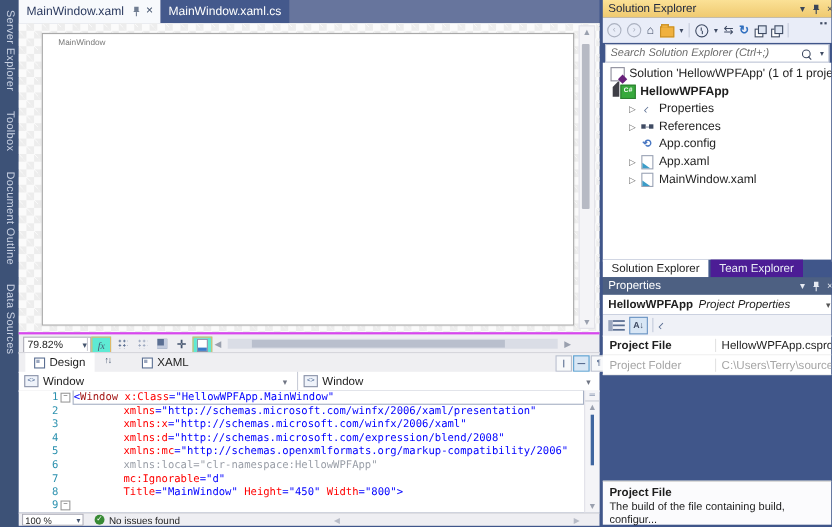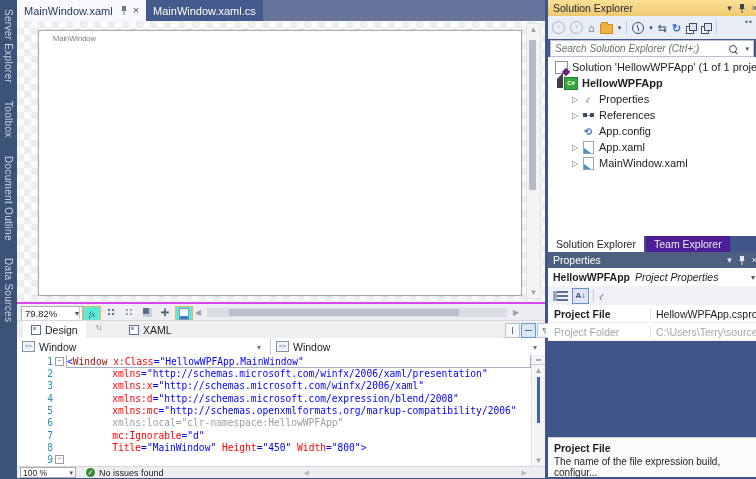--- a/index.html
+++ b/index.html
@@ -516,16 +516,16 @@
         <span class="prop-val">HellowWPFApp.csproj</span>
       </div>
       <div class="prop-row muted">
         <span class="prop-name">Project Folder</span>
         <span class="prop-val">C:\Users\Terry\source\rep</span>
       </div>
     </div>
 
     <div id="props-desc" class="abs">
       <div class="dt">Project File</div>
-      <div class="dd">The name of the file expression build, configur...</div>
+      <div class="dd">The build of the file containing build, configur...</div>
     </div>
   </div>
 </div>
 
 </body></html>

